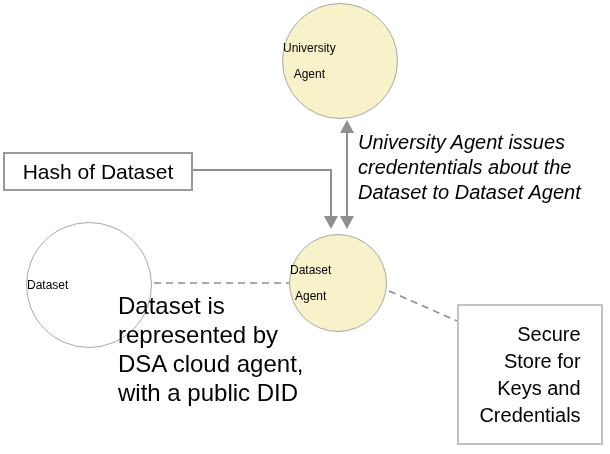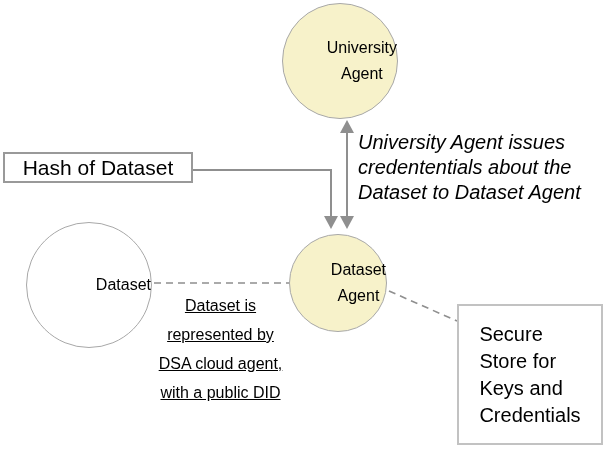--- a/index.html
+++ b/index.html
@@ -41,75 +41,74 @@
   .arrowhead {
     fill: var(--connector);
     stroke: none;
   }
   .circle {
     position: absolute;
     border-radius: 50%;
     border: 1.5px solid var(--node-border);
     display: flex;
     align-items: center;
-    justify-content: flex-end;
+    justify-content: flex-start;
     text-align: center;
     white-space: pre-line;
-    font-size: 16px;
+    font-size: 12px;
     line-height: 26px;
   }
   .circle.agent { background: var(--agent-fill); }
   .circle.plain { background: var(--plain-fill); }
   .node-university { left: 282px; top: 3px; width: 116px; height: 116px; }
   .node-dataset-agent { left: 289px; top: 234px; width: 98px; height: 98px; }
   .node-dataset { left: 26px; top: 222px; width: 126px; height: 126px; }
   .hash-box {
     position: absolute;
     left: 3px; top: 152px;
-    width: 190px; height: 31px;
+    width: 190px; height: 39px;
     background: var(--plain-fill);
     border: 2px solid var(--hash-box-border);
     display: flex;
     align-items: center;
     justify-content: center;
     font-size: 21px;
     white-space: nowrap;
   }
   .store-box {
     position: absolute;
     left: 457px; top: 304px;
     width: 146px; height: 141px;
     background: var(--plain-fill);
     border: 2px solid var(--store-box-border);
     display: flex;
     align-items: center;
     justify-content: center;
-    text-align: left;
+    text-align: right;
     white-space: pre-line;
     font-size: 20px;
     line-height: 27px;
   }
   .annotation-credential {
     position: absolute;
     left: 358px; top: 130px;
     font-size: 20px;
     line-height: 25px;
     white-space: pre;
     text-align: left;
     font-style: italic;
   }
   .caption-representation {
     position: absolute;
     left: 118px; top: 291px;
     width: 205px;
-    font-size: 16px;
+    font-size: 24px;
     line-height: 29px;
     white-space: pre-line;
-    text-align: center;
-    text-decoration: underline;
+    text-align: left;
   }
 </style>
 </head>
 <body>
 
 <div class="diagram">
 
   <svg class="connectors" width="610" height="454" viewBox="0 0 610 454" aria-hidden="true">
 
     <path class="connector-solid" d="M347,132 L347,217"></path>

